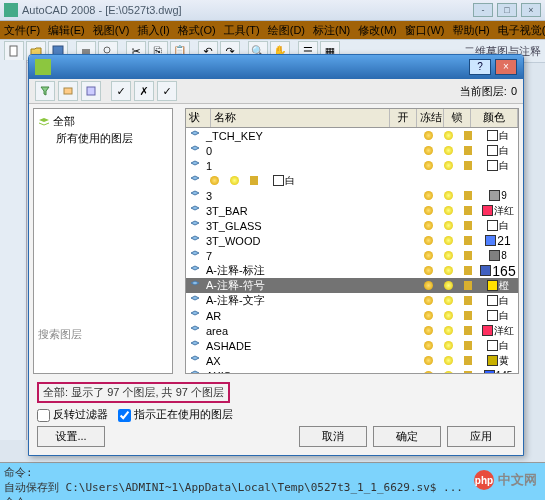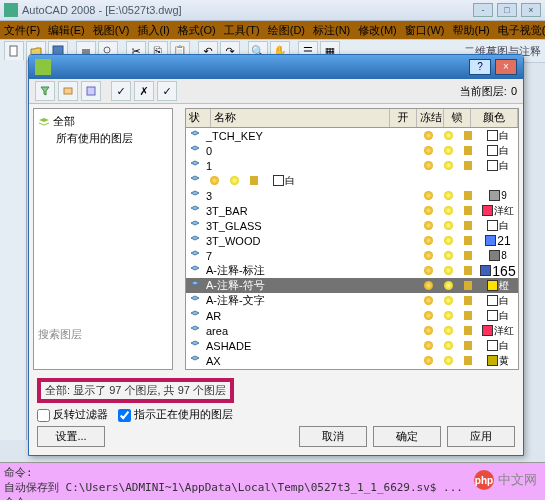--- a/index.html
+++ b/index.html
@@ -39,29 +39,29 @@
 .row .c-n{flex:1;padding-left:2px;white-space:nowrap;overflow:hidden}
 .row .c-i{width:20px;text-align:center}
 .row .c-i.box{display:flex;align-items:center;justify-content:center;gap:1px}
 .sq{width:9px;height:9px;border:1px solid #333;display:inline-block}
 .bulb{width:9px;height:9px;border-radius:50%;background:radial-gradient(#ffe070,#d8a000);display:inline-block}
 .sun{width:9px;height:9px;border-radius:50%;background:radial-gradient(#ffff80,#e0c000);display:inline-block}
 .lock{width:8px;height:9px;background:#d8b030;display:inline-block}
 .dlg-foot{padding:4px 8px 8px;display:flex;flex-direction:column;gap:4px}
 .foot-row{display:flex;align-items:center;gap:10px}
 .foot-row .status{color:#333}
-.callout{border:4px solid #be185d;padding:1px 4px}
+.callout{border:2px solid #be185d;padding:1px 4px}
 .btnrow{display:flex;gap:6px;justify-content:flex-end;align-items:flex-end}
 .btn{border:1px solid #888;background:#f0f0f0;padding:2px 10px;font-size:11px;min-width:46px;text-align:center}
 .sidepanel{position:absolute;left:0;top:60px;width:26px;height:380px;background:#e4ecf4;border-right:1px solid #aab}
-.cmdline{position:absolute;left:0;bottom:0;width:545px;height:38px;background:#f0abfc;border-top:1px solid #999;font-family:"SimSun",monospace;font-size:11px;padding:2px 4px;box-sizing:border-box;color:#333}
+.cmdline{position:absolute;left:0;bottom:0;width:545px;height:38px;background:#7dd3fc;border-top:1px solid #999;font-family:"SimSun",monospace;font-size:11px;padding:2px 4px;box-sizing:border-box;color:#333}
 .cmdline div{white-space:nowrap;overflow:hidden}
 .watermark{position:absolute;right:8px;bottom:10px;z-index:20;display:flex;align-items:center;gap:4px}
 .watermark .wm-logo{width:20px;height:20px;border-radius:50%;background:#e84c3d;color:#fff;font-weight:bold;display:flex;align-items:center;justify-content:center;font-size:10px}
-.watermark .wm-text{color:#888;font-size:13px;font-weight:normal}
+.watermark .wm-text{color:#888;font-size:13px;font-weight:bold}
 input[type=checkbox]{margin:0 3px 0 0;vertical-align:middle}
 </style>
 </head>
 <body>
 
 <div class="titlebar">
   <span class="logo"></span>
   <span>AutoCAD 2008 - [E:\0527t3.dwg]</span>
   <div class="win-btns">
     <span>-</span>

